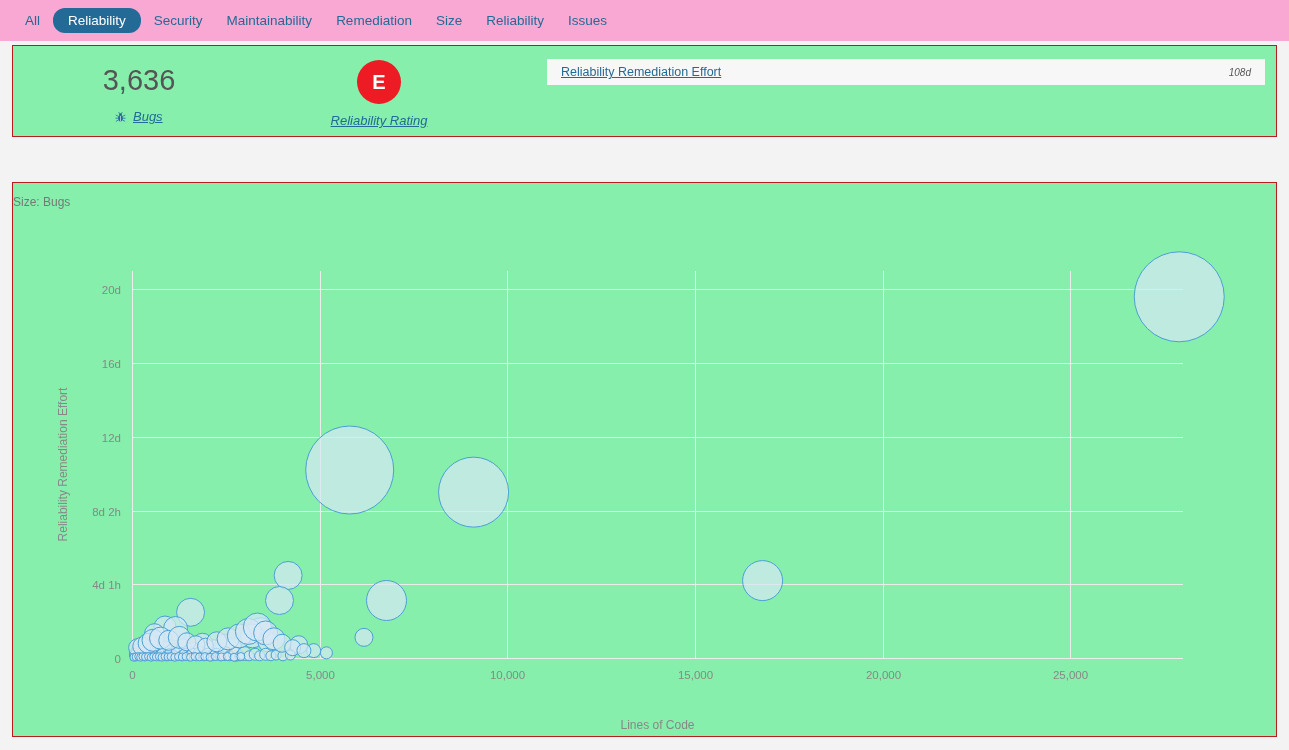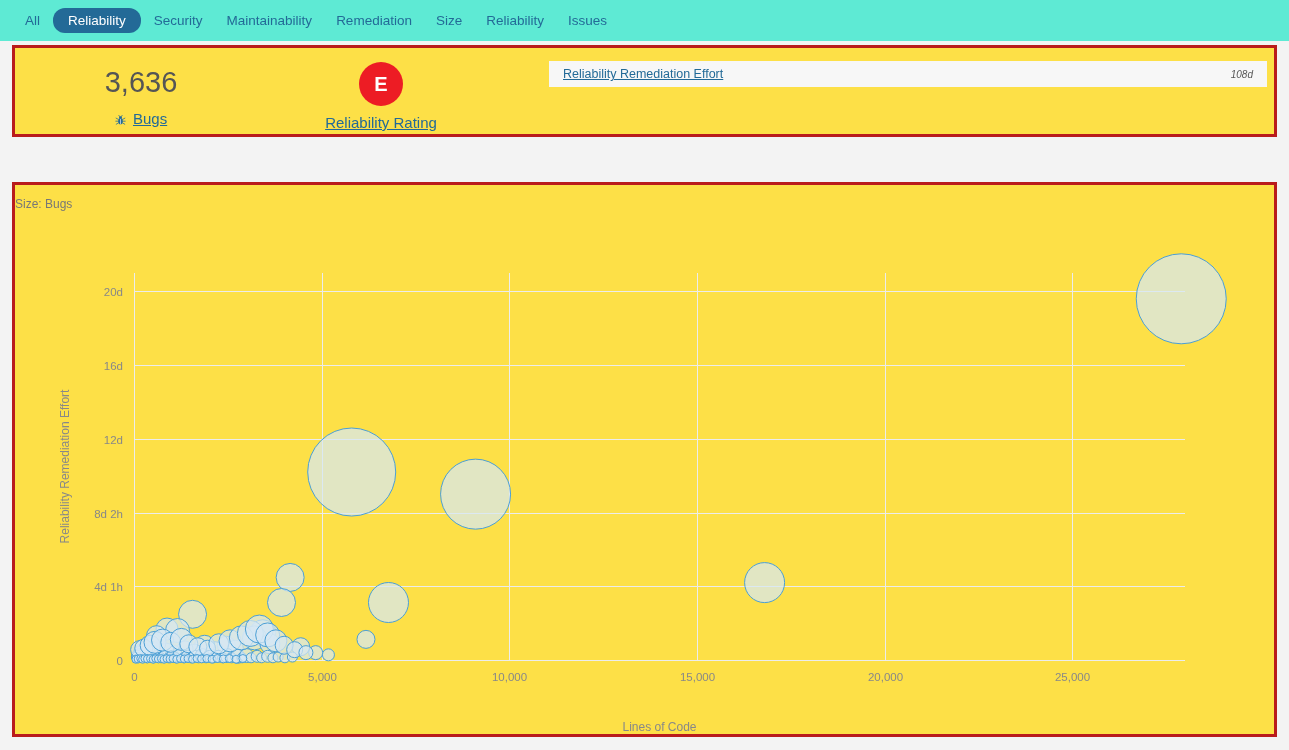--- a/index.html
+++ b/index.html
@@ -16,21 +16,21 @@
     background: #f3f3f3;
     overflow: hidden;
   }
 
   
   .tabbar {
     position: absolute;
     left: 0; top: 0;
     width: 1289px;
     height: 41px;
-    background: #5eead4;
+    background: #f9a8d4;
     display: flex;
     align-items: center;
     padding-left: 14px;
     box-sizing: border-box;
   }
   .tab {
     font-size: 13.5px;
     color: #236a97;
     padding: 5px 11px;
     margin-right: 2px;
@@ -42,46 +42,47 @@
   .tab.active {
     background: #236a97;
     color: #ffffff;
     font-weight: normal;
     padding: 5px 15px;
   }
 
   
   .card {
     position: absolute;
-    background: #fde047;
-    border: 3px solid #b91c1c;
+    background: #86efac;
+    border: 1px solid #b91c1c;
     box-sizing: border-box;
   }
   #measures-card {
     left: 12px; top: 45px;
     width: 1265px; height: 92px;
   }
   .measure {
     position: absolute;
     text-align: center;
   }
   #measure-bugs { left: 48px; top: 14px; width: 156px; }
   #measure-rating { left: 286px; top: 14px; width: 160px; }
 
   .measure-value {
     font-size: 29px;
     color: #555555;
     line-height: 40px;
     font-weight: normal;
   }
   .measure-label {
-    font-size: 15px;
+    font-size: 13px;
     color: #236a97;
     line-height: 18px;
     margin-top: 8px;
+    font-style: italic;
   }
   .measure-label .lnk {
     text-decoration: underline;
     cursor: pointer;
   }
   .bug-icon {
     display: inline-block;
     vertical-align: -2px;
     margin-right: 3px;
   }

